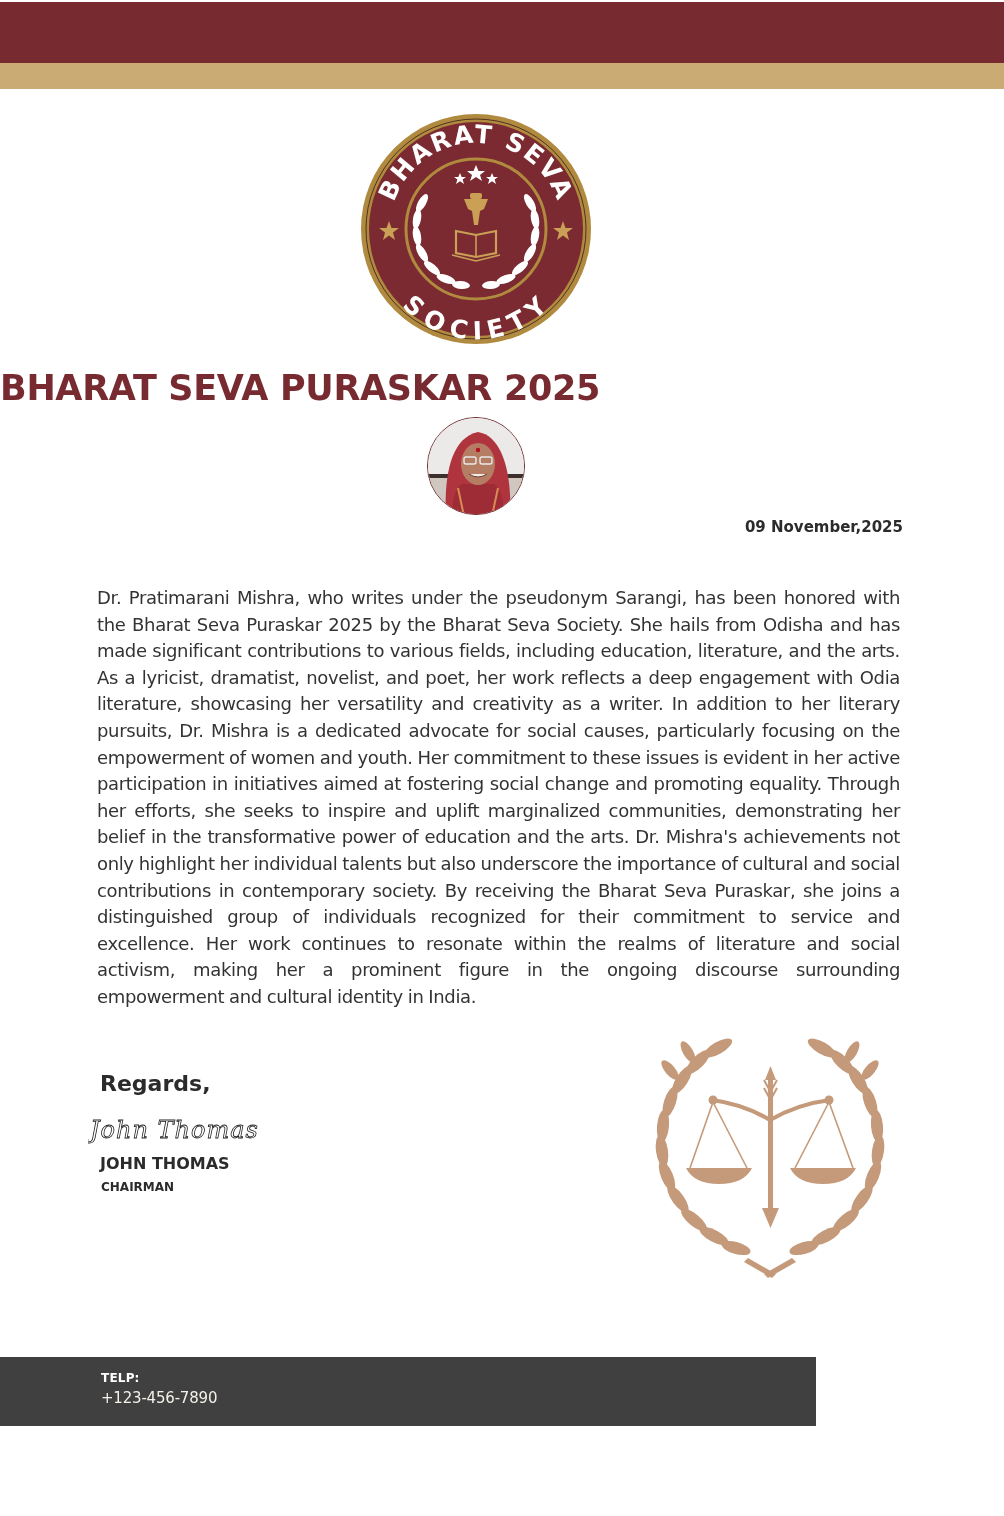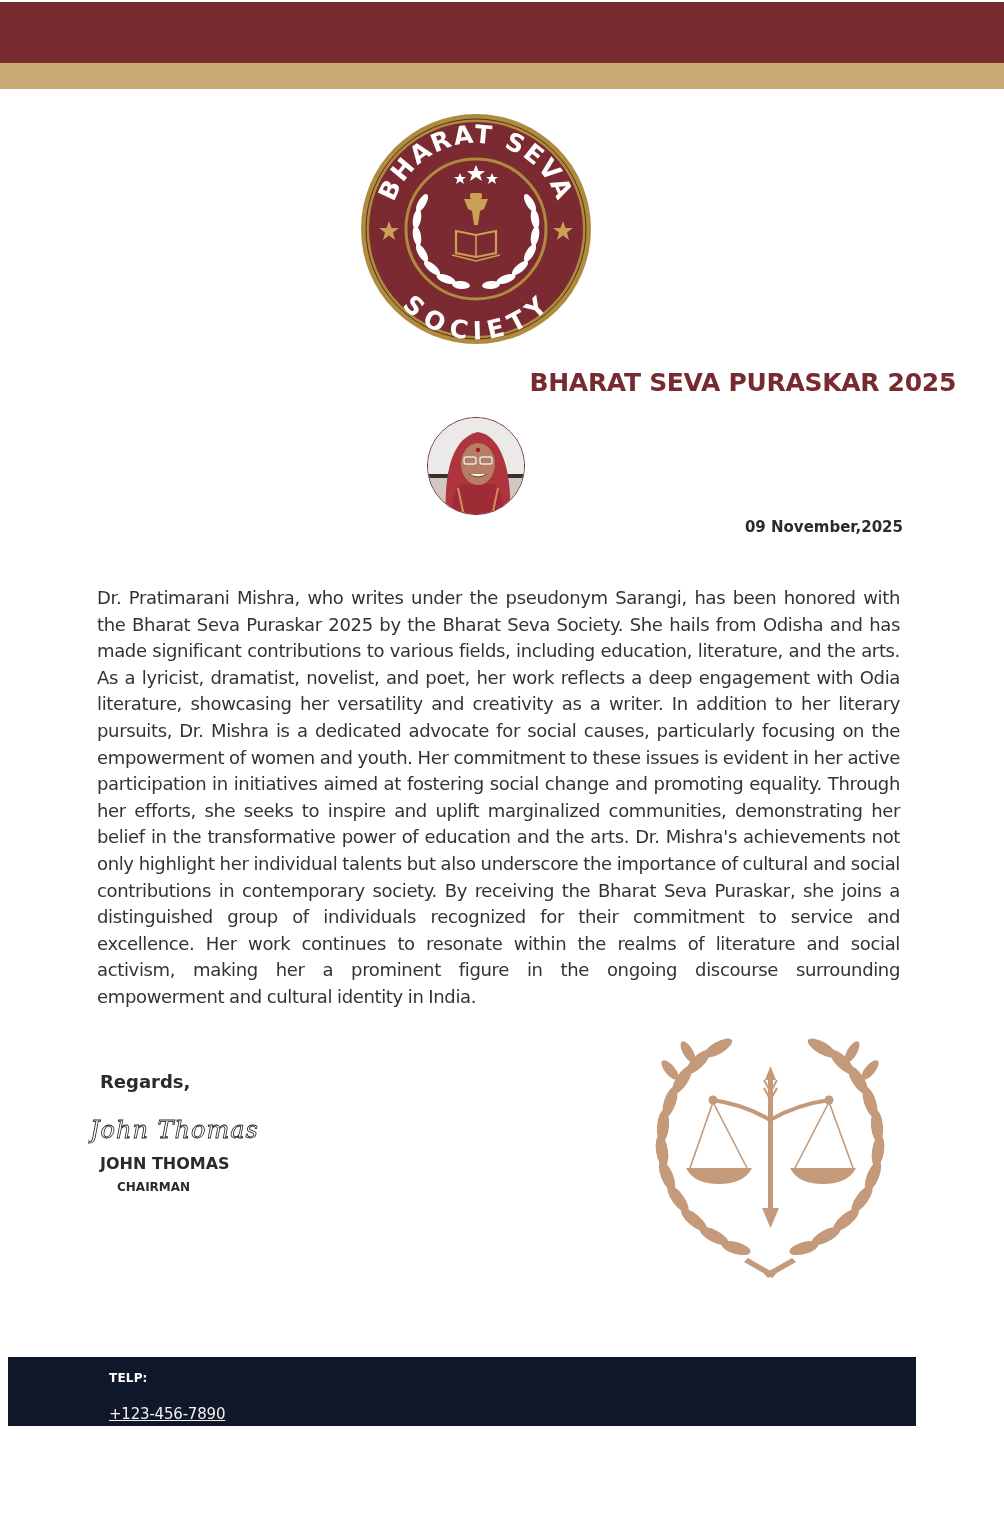--- a/index.html
+++ b/index.html
@@ -5,48 +5,48 @@
   html, body { margin:0; padding:0; }
   body {
     width:1004px; height:1516px; background:#ffffff; position:relative; overflow:hidden;
     font-family:"DejaVu Sans", "Liberation Sans", sans-serif; color:#2b2b2b;
   }
   .top-maroon { position:absolute; left:0; top:2px; width:1004px; height:61px; background:#772b31; }
   .top-gold { position:absolute; left:0; top:63px; width:1004px; height:26px; background:#cbab74; }
 
   .logo { position:absolute; left:360px; top:113px; width:232px; height:232px; }
   .title {
-    position:absolute; left:0; width:956px; top:368px; text-align:right;
-    font-family:"DejaVu Sans", sans-serif; font-weight:bold; font-size:25px; color:#772b31;
+    position:absolute; left:0; width:956px; top:368px; text-align:left;
+    font-family:"DejaVu Sans", sans-serif; font-weight:bold; font-size:35px; color:#772b31;
     letter-spacing:-0.3px;
   }
   .portrait {
     position:absolute; left:427px; top:417px; width:98px; height:98px; border-radius:50%;
     overflow:hidden; border:1.5px solid #6b2a2e; box-sizing:border-box; background:#e8e4e2;
   }
   .date {
     position:absolute; right:101px; top:518px; font-weight:bold; font-size:15px; color:#2b2b2b;
   }
   .body-text {
     position:absolute; left:97px; top:585px; width:803px;
     font-family:"DejaVu Sans", sans-serif; font-size:18px; line-height:26.6px;
     text-align:justify; color:#333; letter-spacing:-0.35px; word-spacing:-0.5px;
   }
-  .regards { position:absolute; left:100px; top:1071px; font-weight:bold; font-size:18px; color:#2b2b2b; }
+  .regards { position:absolute; left:100px; top:1071px; font-weight:bold; font-size:22px; color:#2b2b2b; }
   .signature { position:absolute; left:88px; top:1104px; width:200px; height:46px; }
   .signer-name { position:absolute; left:100px; top:1154px; font-weight:bold; font-size:16px; color:#2b2b2b; }
-  .signer-role { position:absolute; left:101px; top:1180px; font-weight:bold; font-size:12px; color:#2b2b2b;margin-left:16px; }
+  .signer-role { position:absolute; left:101px; top:1180px; font-weight:bold; font-size:12px; color:#2b2b2b; }
   .emblem { position:absolute; left:648px; top:1030px; width:244px; height:248px; }
 
   .footer {
-    position:absolute; left:8px; top:1357px; width:908px; height:69px; background:#0f172a;
+    position:absolute; left:0; top:1357px; width:816px; height:69px; background:#404040;
   }
   .footer-col { position:absolute; top:14px; color:#ffffff; }
   .footer-label { font-weight:bold; font-size:12px; letter-spacing:0.2px; }
-  .footer-value { font-size:15px; margin-top:20px; letter-spacing:-0.2px; color:#f4efe8;text-decoration:underline; }
+  .footer-value { font-size:15px; margin-top:4px; letter-spacing:-0.2px; color:#f4efe8; }
 </style>
 </head>
 <body>
 
 <div class="top-maroon"></div>
 <div class="top-gold"></div>
 
 <svg class="logo" viewBox="0 0 232 232">
   <defs>
     <path id="arcTop" d="M 30 116 A 86 86 0 0 1 202 116"></path>

